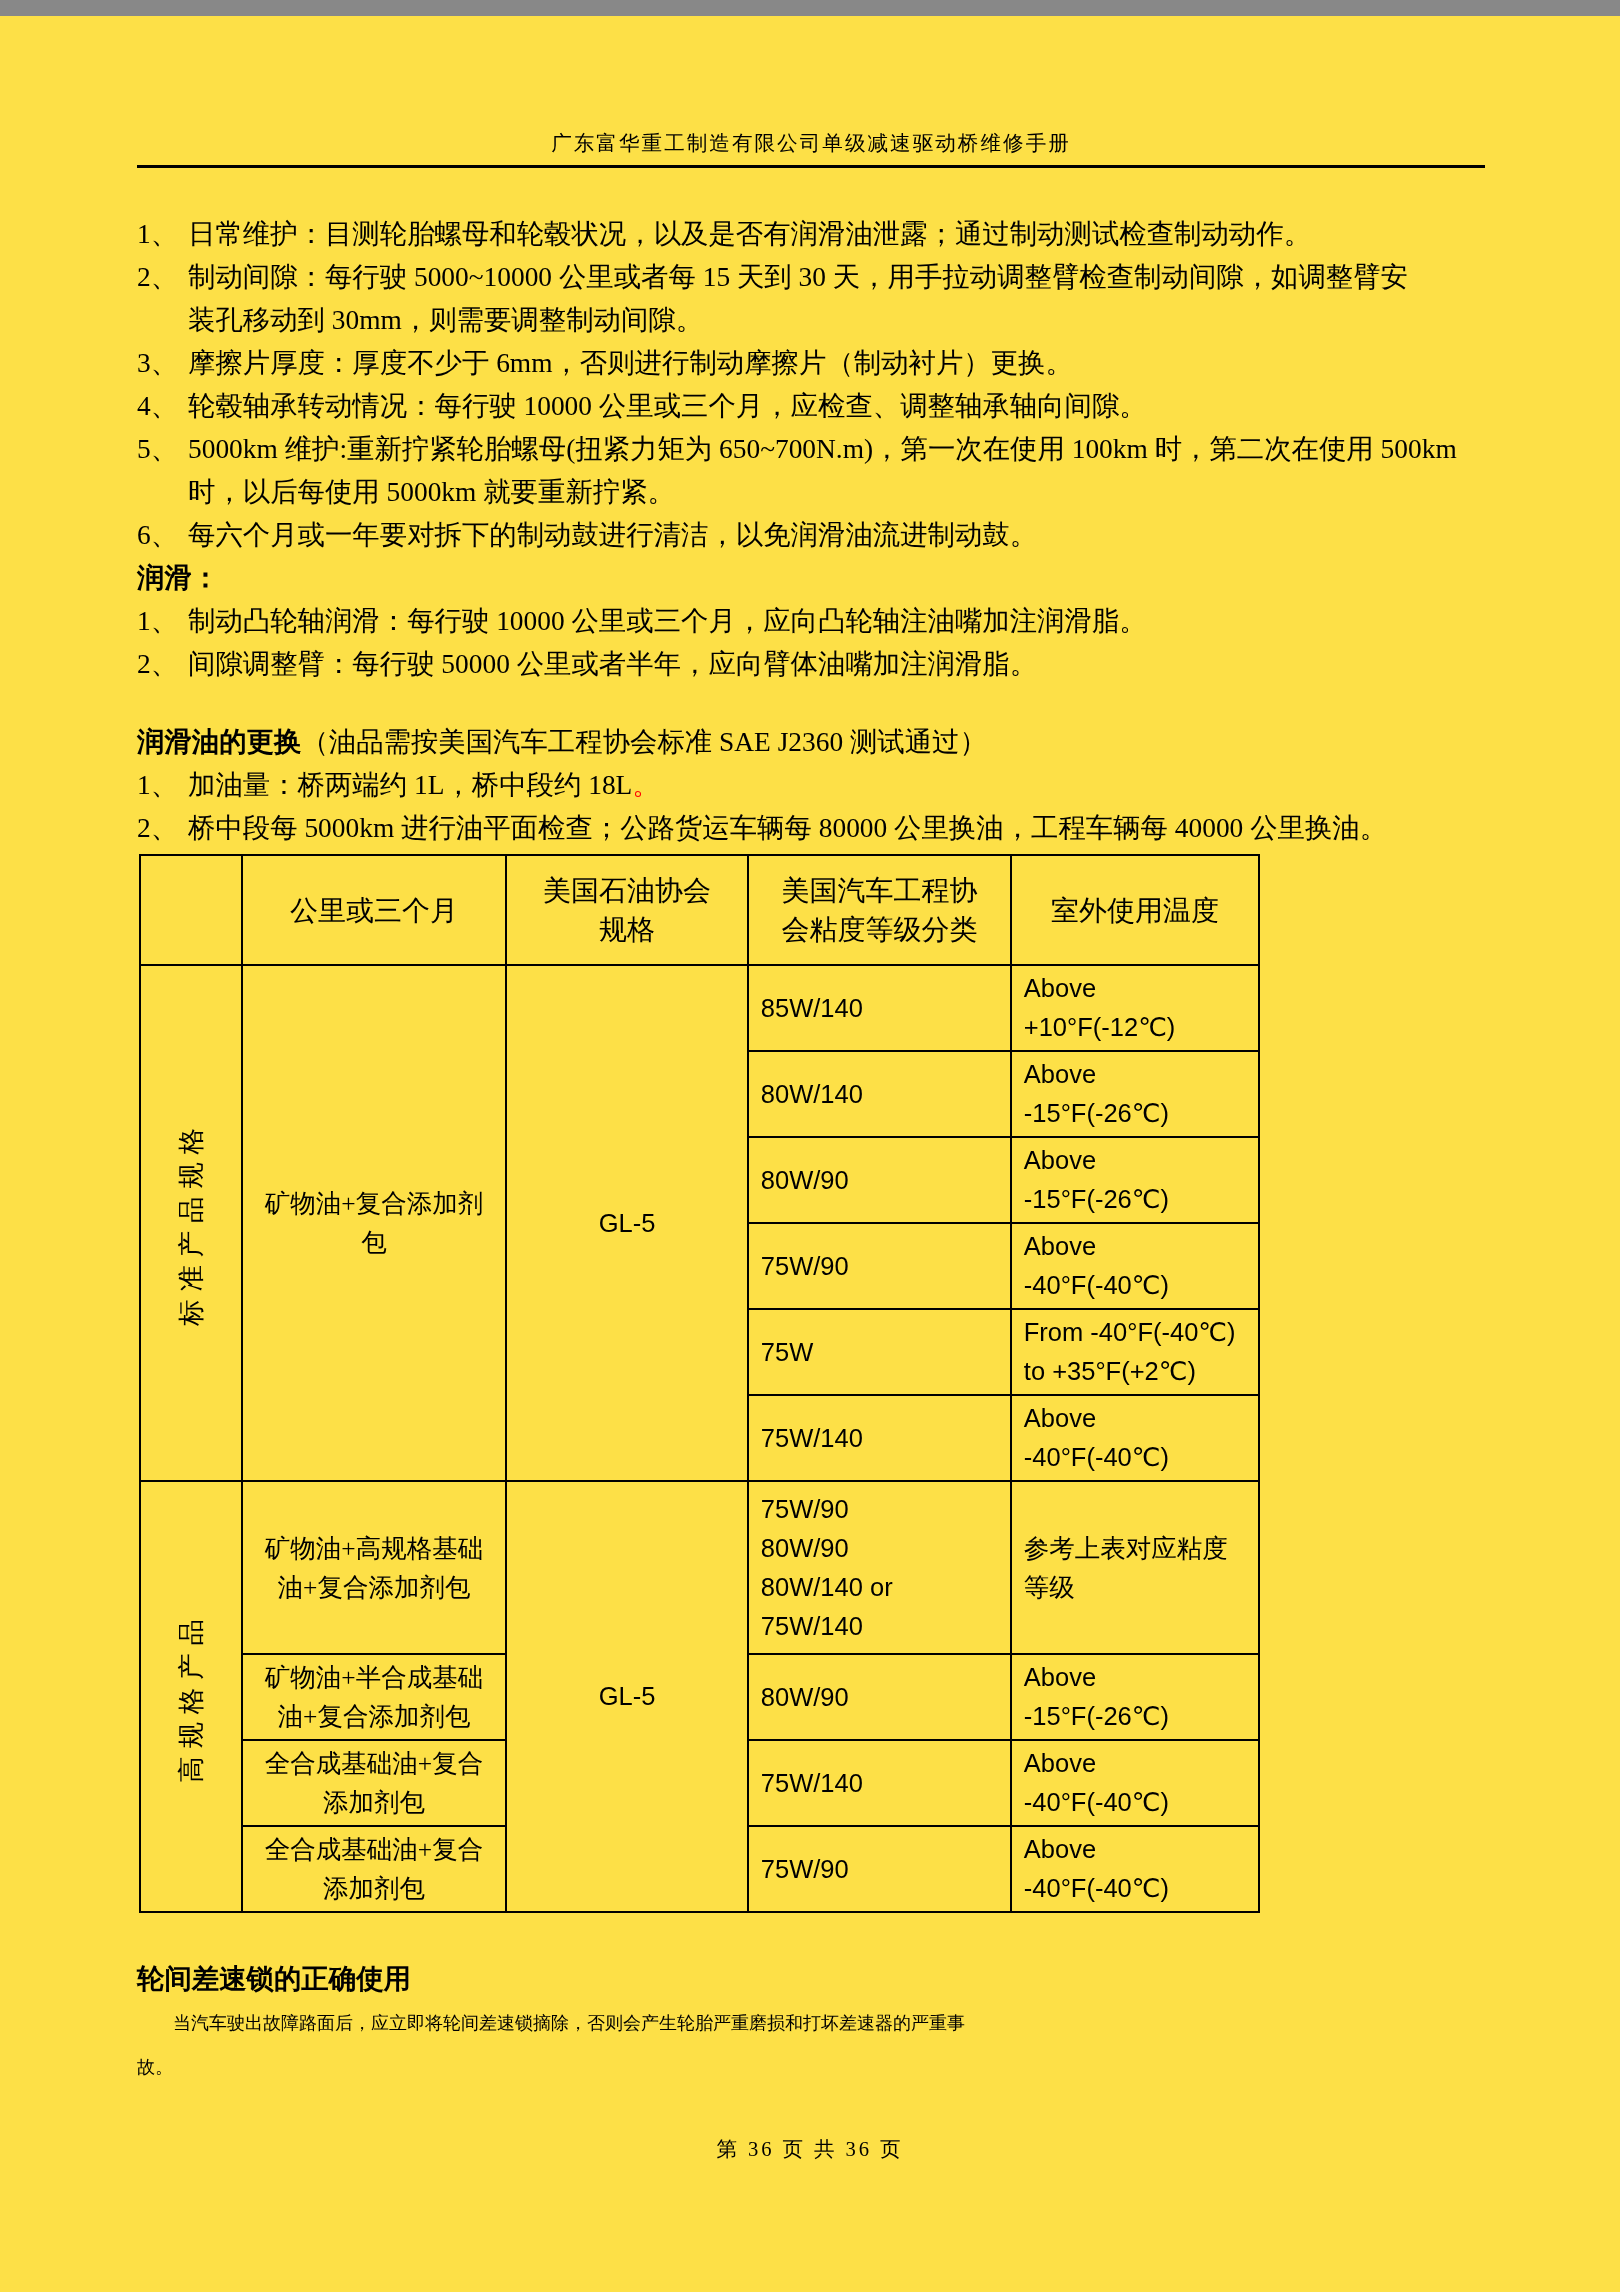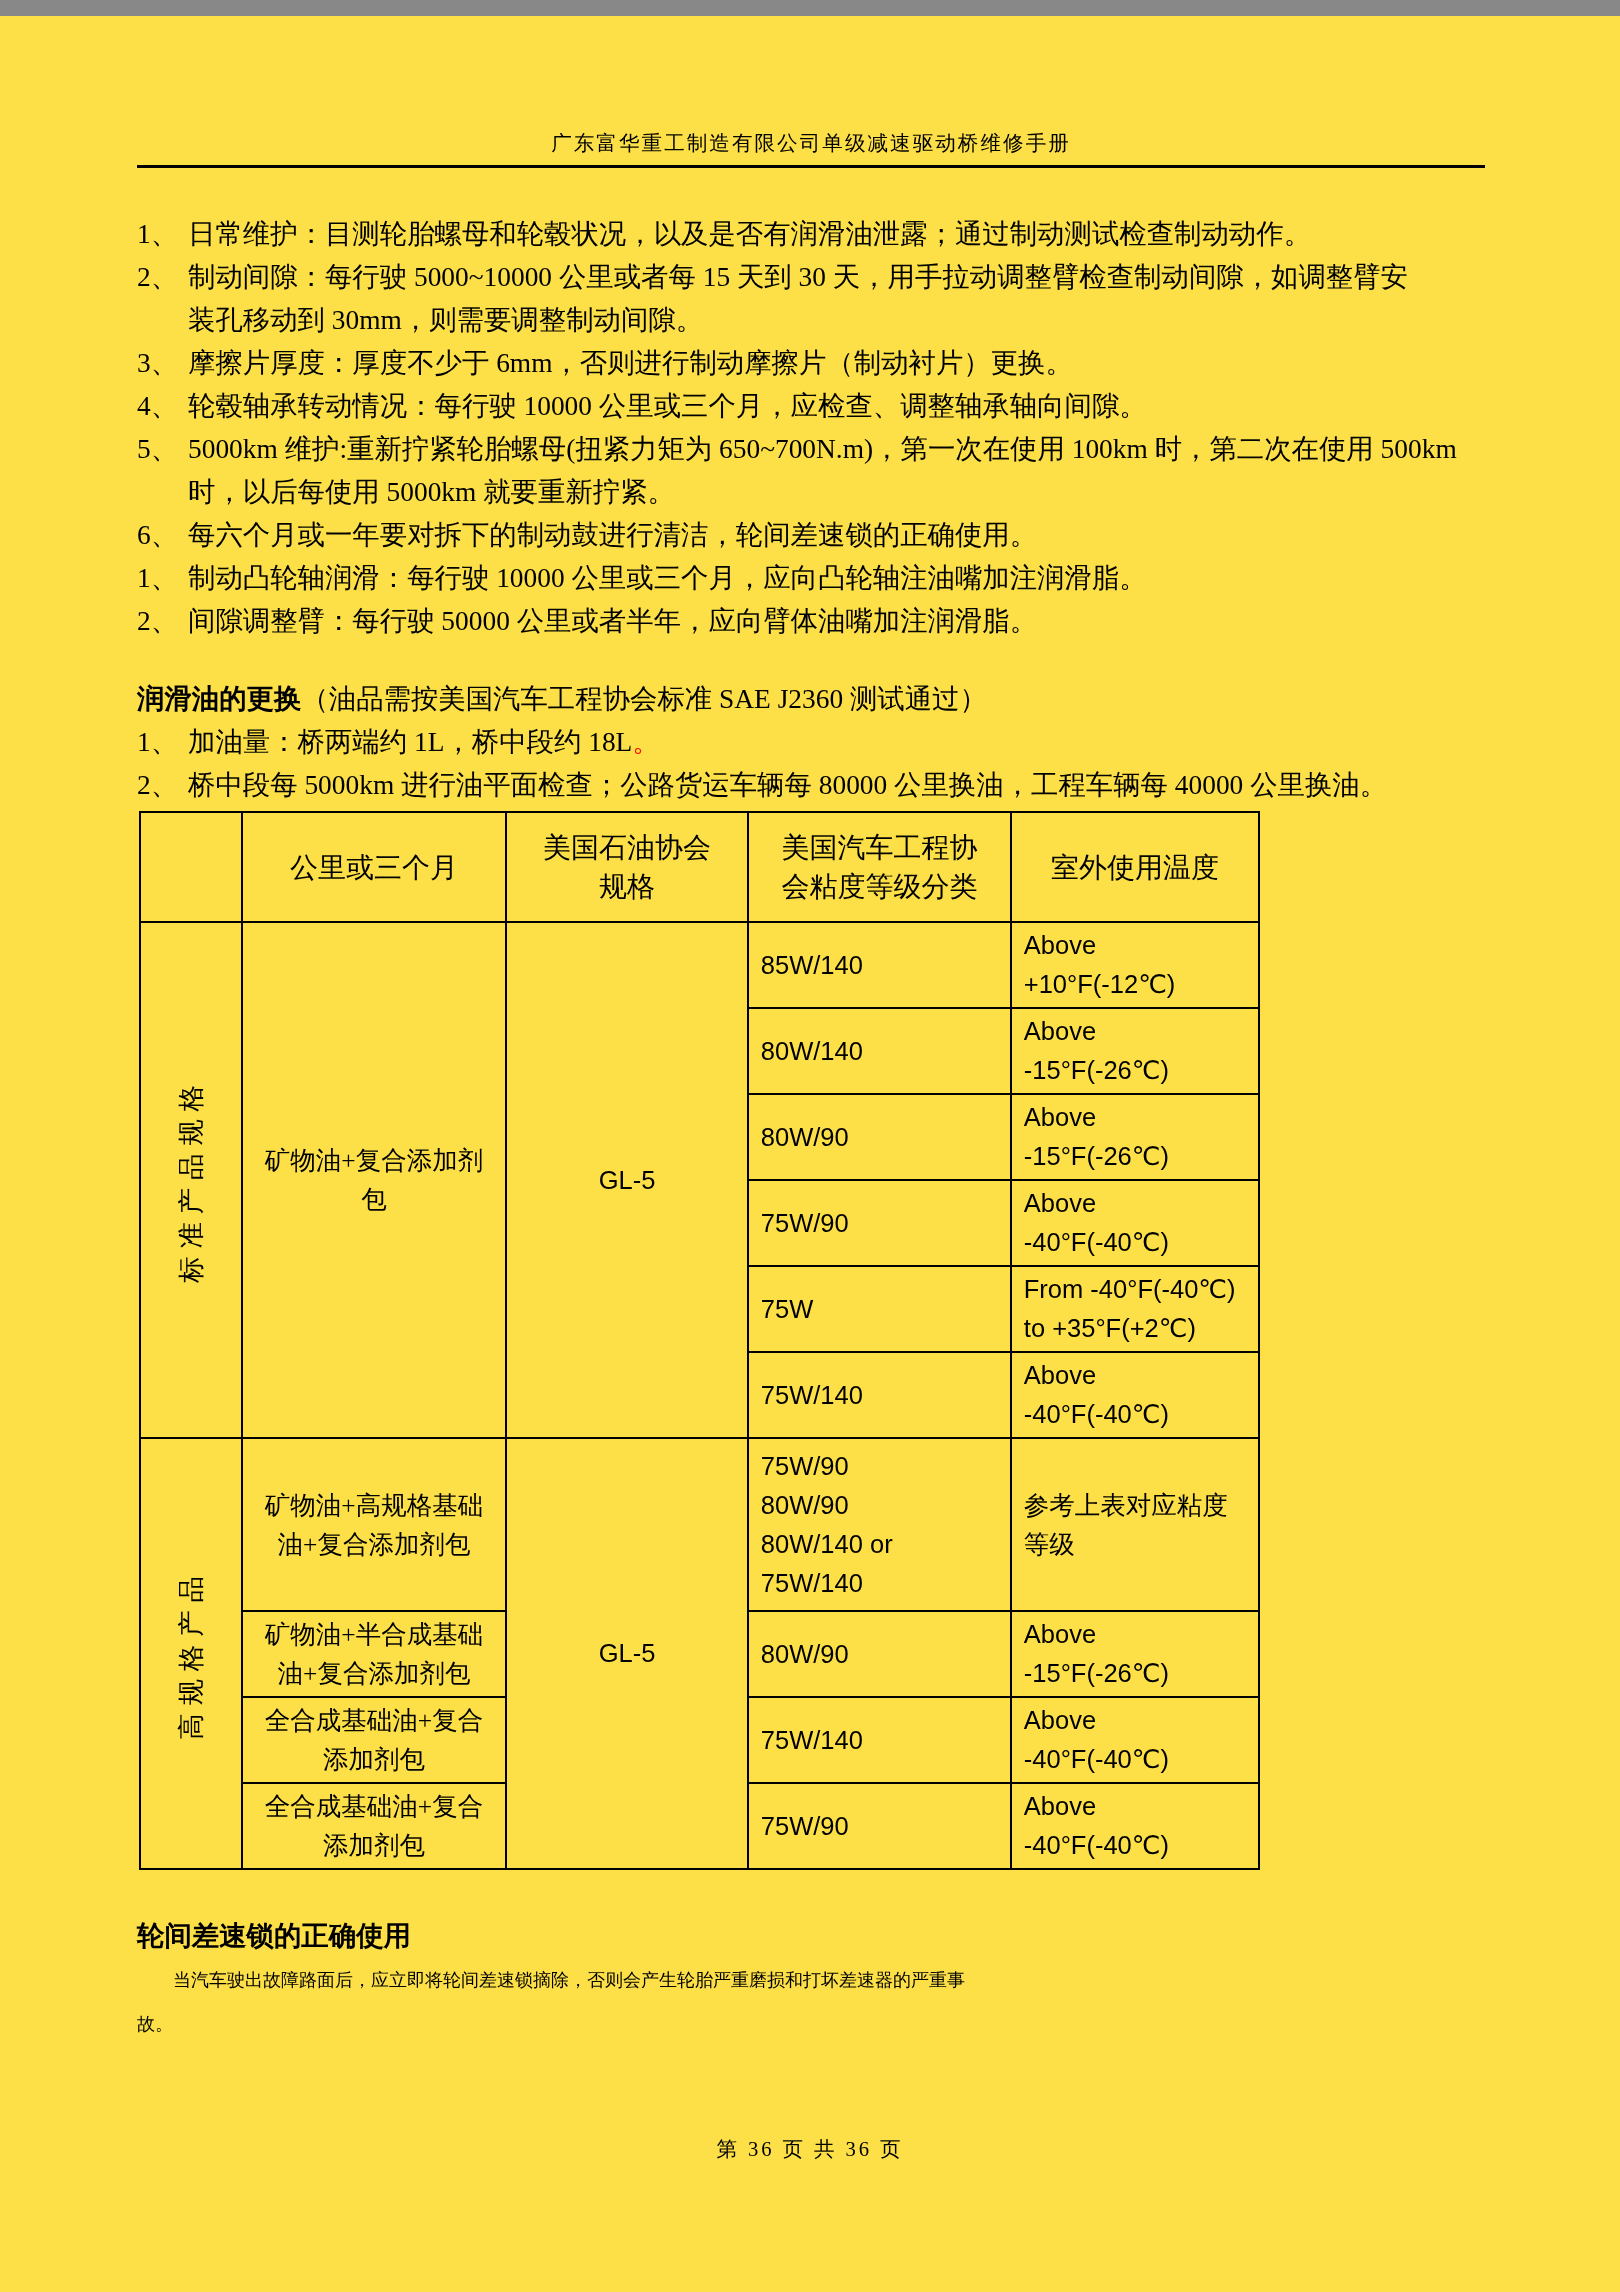--- a/index.html
+++ b/index.html
@@ -119,23 +119,24 @@
       <span class="num">4、</span>
       <div class="tx">轮毂轴承转动情况：每行驶 10000 公里或三个月，应检查、调整轴承轴向间隙。</div>
     </div>
     <div class="ni">
       <span class="num">5、</span>
       <div class="tx">5000km 维护:重新拧紧轮胎螺母(扭紧力矩为 650~700N.m)，第一次在使用 100km 时，第二次在使用 500km
 时，以后每使用 5000km 就要重新拧紧。</div>
     </div>
     <div class="ni">
       <span class="num">6、</span>
-      <div class="tx">每六个月或一年要对拆下的制动鼓进行清洁，轮间差速锁的正确使用。</div>
-    </div>
-
+      <div class="tx">每六个月或一年要对拆下的制动鼓进行清洁，以免润滑油流进制动鼓。</div>
+    </div>
+
+    <div class="bold-line">润滑：</div>
 
     <div class="ni">
       <span class="num">1、</span>
       <div class="tx">制动凸轮轴润滑：每行驶 10000 公里或三个月，应向凸轮轴注油嘴加注润滑脂。</div>
     </div>
     <div class="ni">
       <span class="num">2、</span>
       <div class="tx">间隙调整臂：每行驶 50000 公里或者半年，应向臂体油嘴加注润滑脂。</div>
     </div>
   </div>

